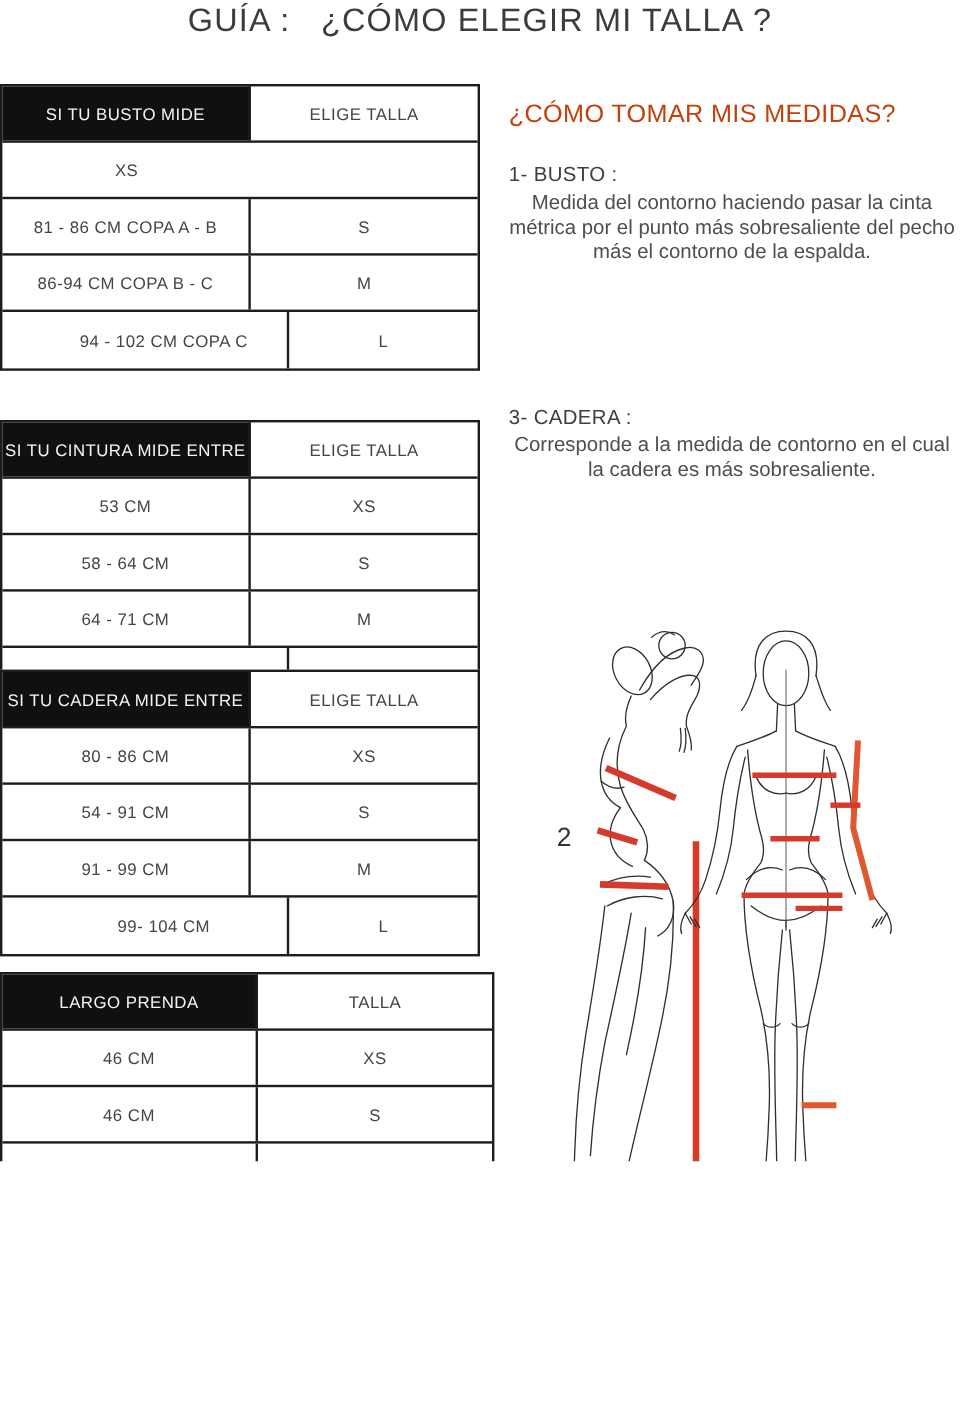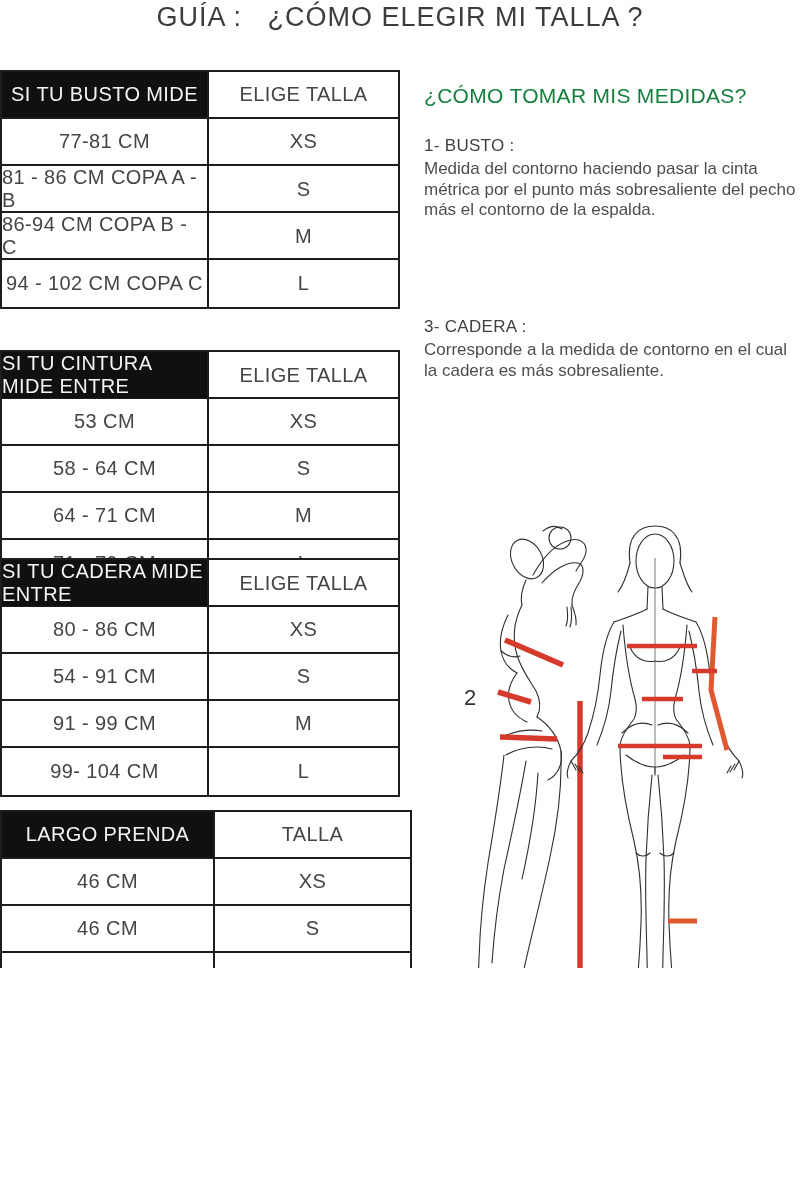--- a/index.html
+++ b/index.html
@@ -8,45 +8,45 @@
     font-family:"Liberation Sans", sans-serif; overflow:hidden; margin:0 auto;text-decoration:underline;
   }
   .page-title {
     position:absolute; top:2px; left:0; width:100%; text-align:center;
     font-size:27px; font-weight:400; color:#3c3c3c; letter-spacing:1px;
     margin:0; white-space:pre;
   }
   
   .size-table { position:absolute; border:2px solid #1d1d1d; background:#fff; box-sizing:border-box; }
   .t-row { display:grid; grid-template-columns:207px 1fr; height:47px; border-bottom:2px solid #1d1d1d; box-sizing:border-box; }
-  .size-table .t-row:last-child { border-bottom:none; }
+  .size-table .t-row:last-child { border-bottom:none;padding-left:32px; }
   .t-cell {
     display:flex; align-items:center; justify-content:center;
-    font-size:20px; color:#454545; letter-spacing:0.4px; box-sizing:border-box;
+    font-size:14px; color:#454545; letter-spacing:0.4px; box-sizing:border-box;
   }
   .t-cell.first { border-right:2px solid #1d1d1d; }
   .t-head .t-cell.first { background:#101010; color:#f4f4f4; }
   #table-0 { left:0px;  top:70px;  width:400px; }
   #table-1 { left:0px;  top:313px; width:400px;margin-top:37px; }
   #table-2 { left:0px;  top:558px; width:400px; }
   #table-3 { left:0;  top:810px; width:412px; }
   #table-3 .t-row { grid-template-columns:213px 1fr; }
   
   .how-title {
     position:absolute; left:424px; top:84px; margin:0;
-    font-size:21px; font-weight:400; color:#15803d; letter-spacing:0.3px;
+    font-size:21px; font-weight:400; color:#c2410c; letter-spacing:0.3px;
   }
   .instr-section { position:absolute; left:424px; width:372px; }
   .instr-section h3 {
     margin:0 0 3px 0; font-size:17px; font-weight:400; color:#3f3f3f; letter-spacing:0.3px;
   }
-  .instr-section p { margin:0; font-size:17px; line-height:20.5px; color:#4e4e4e; }
+  .instr-section p { margin:0; font-size:17px; line-height:20.5px; color:#4e4e4e;text-align:center; }
   #section-0 { top:136px; }
   #section-1 { top:245px; }
-  #section-2 { top:317px; }
+  #section-2 { top:338px; }
   
   .figures-svg { position:absolute; left:430px; top:523px; }
   .sketch { fill:none; stroke:#2f2f2f; stroke-width:1.1; stroke-linecap:round; stroke-linejoin:round; }
   .sketch-thin { fill:none; stroke:#555; stroke-width:0.8; }
   .mline { stroke:#d63a2b; stroke-width:4.5; stroke-linecap:butt; fill:none; }
   .mline-thick { stroke:#d63a2b; stroke-width:5.5; stroke-linecap:butt; fill:none; }
   .oline { stroke:#e0582f; stroke-width:5; stroke-linecap:butt; fill:none; }
   .fig-label { font-family:"Liberation Sans",sans-serif; font-size:22px; fill:#333; }
   
   .brand { position:absolute; top:1078px; left:0; width:100%; text-align:center; font-size:26px; }
@@ -60,21 +60,20 @@
 <div class="page">
 
   <h1 class="page-title">GUÍA :   ¿CÓMO ELEGIR MI TALLA ?</h1>
 
   <div class="size-table" id="table-0">
     <div class="t-row t-head">
       <div class="t-cell first">SI TU BUSTO MIDE</div>
       <div class="t-cell">ELIGE TALLA</div>
     </div>
     <div class="t-row">
-      <div class="t-cell first">77-81 CM</div>
       <div class="t-cell">XS</div>
     </div>
     <div class="t-row">
       <div class="t-cell first">81 - 86 CM  COPA A - B</div>
       <div class="t-cell">S</div>
     </div>
     <div class="t-row">
       <div class="t-cell first">86-94 CM COPA  B - C</div>
       <div class="t-cell">M</div>
     </div>

